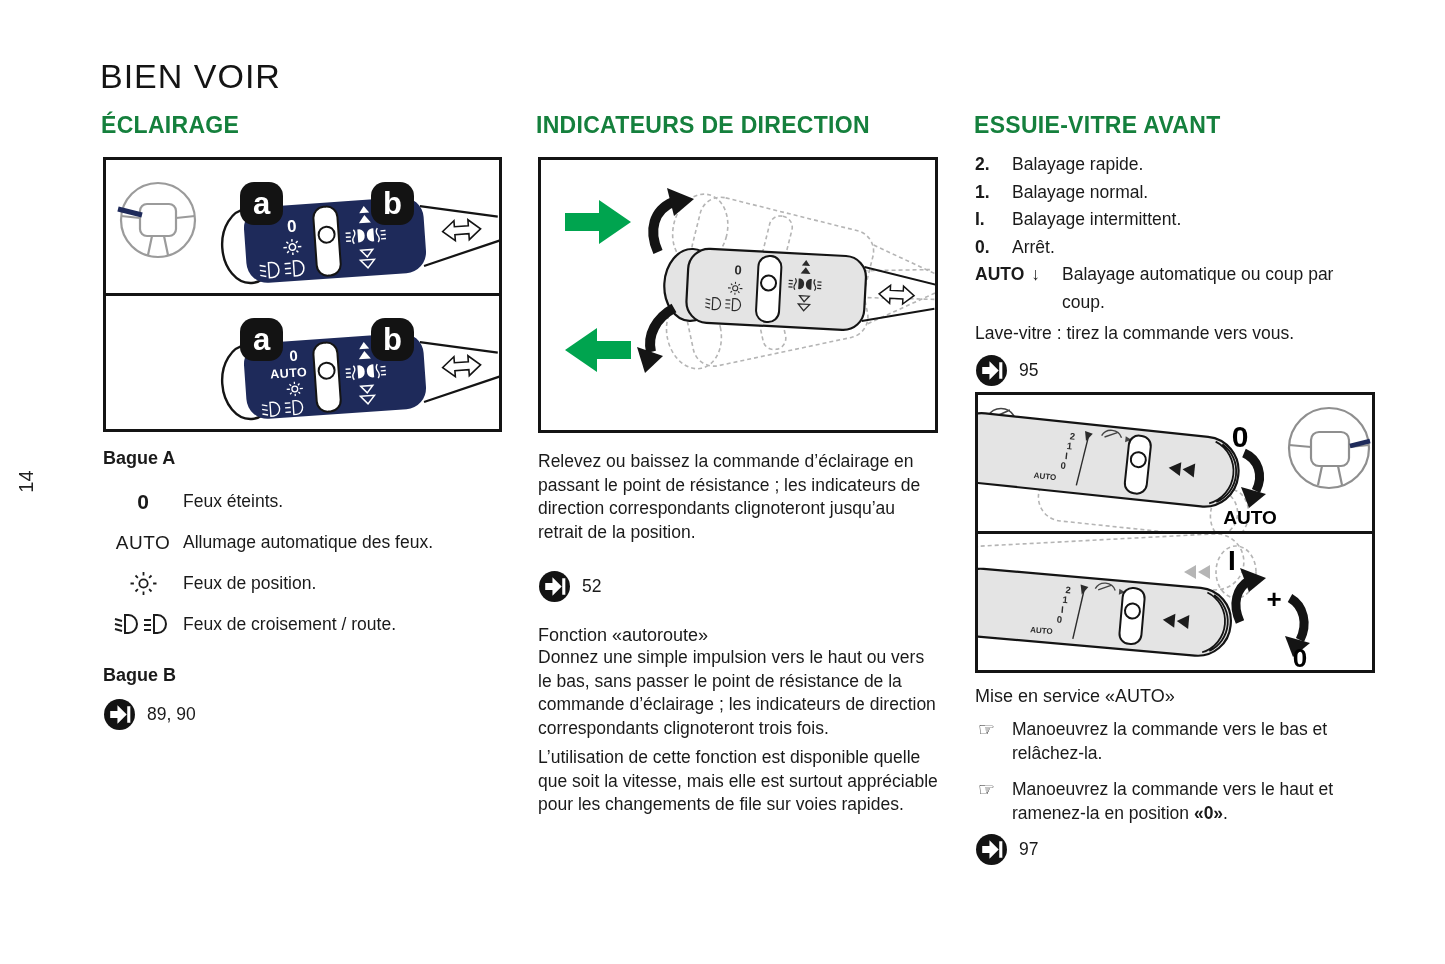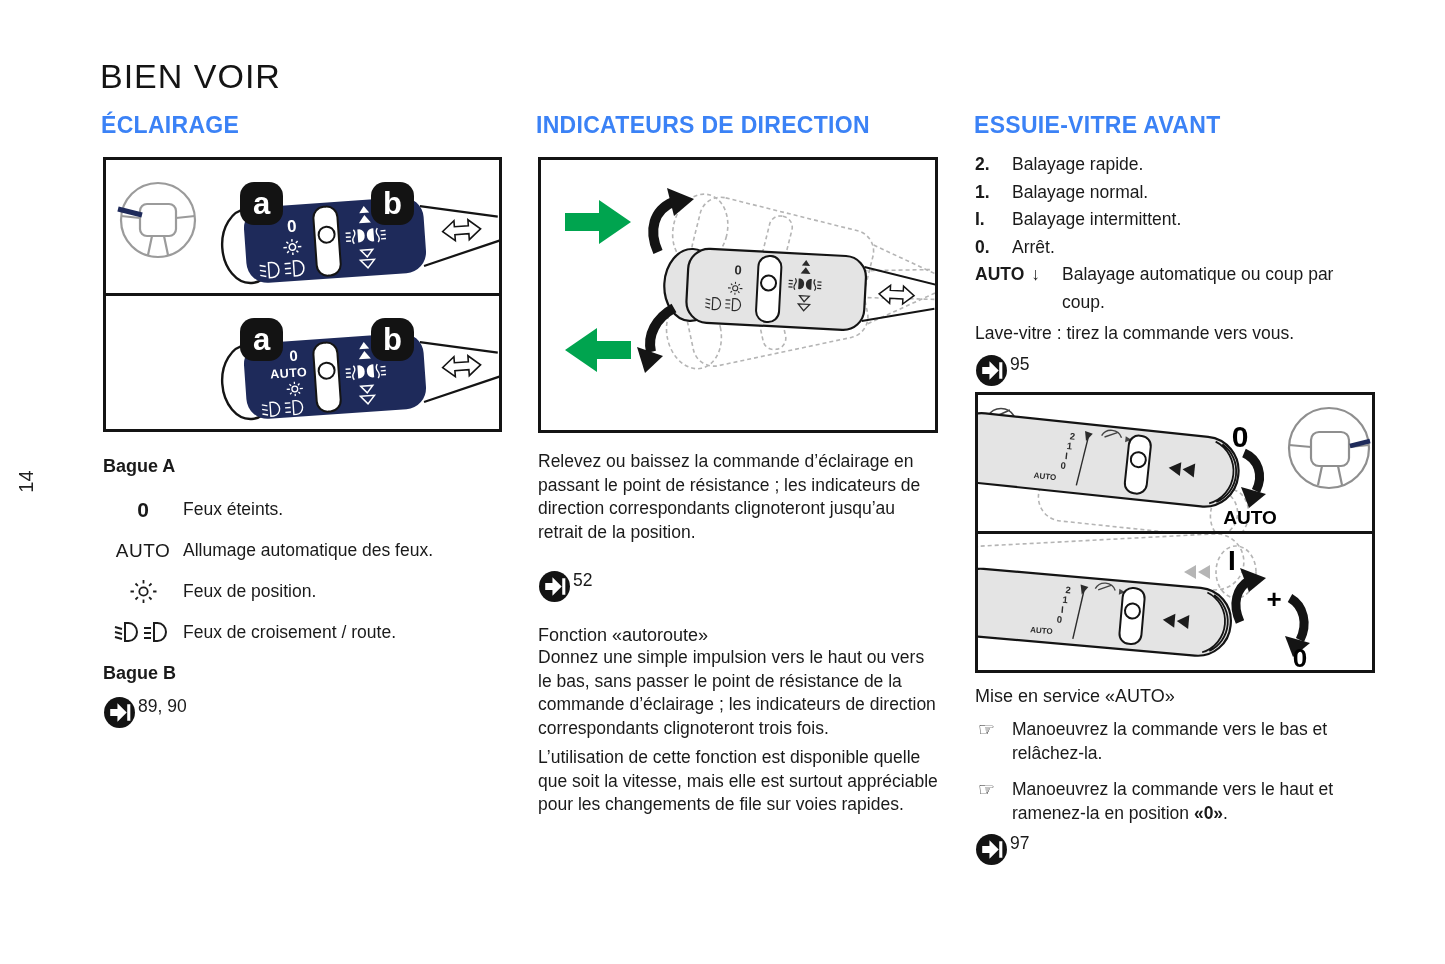--- a/index.html
+++ b/index.html
@@ -9,38 +9,38 @@
     font-family:"Liberation Sans","DejaVu Sans",sans-serif; color:#1a1a1a; overflow:hidden;
   }
   .pagenum {
     position:absolute; left:6px; top:470px; width:40px; text-align:center;
     font-size:20px; color:#222; transform:rotate(-90deg);
   }
   .title {
     position:absolute; left:100px; top:57px; font-size:34px; letter-spacing:1px; color:#141414;
   }
   .sec-title {
-    position:absolute; top:112px; font-size:23px; font-weight:bold; color:#3b82f6; letter-spacing:.3px;
+    position:absolute; top:112px; font-size:23px; font-weight:bold; color:#15803d; letter-spacing:.3px;
   }
   .dbox { position:absolute; border:3px solid #141414; background:#fff; }
   .dbox .divider { height:3px; background:#141414; }
   .panel { position:relative; overflow:hidden; }
   .panel svg { display:block; width:100%; height:100%; }
   svg text { font-family:"Liberation Sans","DejaVu Sans",sans-serif; }
   .wmark { fill:#ffffff; font-weight:bold; }
   .ghost { stroke:#b5b5b5; fill:none; stroke-width:1.6; stroke-dasharray:4 3; }
 
   .col-block { position:absolute; }
-  .bague-h { font-size:18px; font-weight:bold; margin-bottom:12px;margin-top:8px; }
+  .bague-h { font-size:18px; font-weight:bold; margin-bottom:12px; }
   .lg-row { display:flex; align-items:center; min-height:41px; }
   .lg-sym { width:80px; display:flex; justify-content:center; align-items:center;
             font-size:21px; font-weight:bold; flex-shrink:0; }
   .lg-sym.auto { font-size:19px; font-weight:normal; letter-spacing:.5px; }
   .lg-lbl { font-size:17.5px; }
-  .ref-row { display:flex; align-items:flex-start; gap:2px; margin-top:10px; }
+  .ref-row { display:flex; align-items:center; gap:11px; margin-top:10px; }
   .ref-num { font-size:17.5px; }
 
   .para { font-size:17.5px; line-height:23.5px; }
   .sub-h { font-size:18px; font-weight:normal; }
 
   .wp-row { display:flex; font-size:17.5px; line-height:27.5px; }
   .wp-term { width:37px; font-weight:bold; flex-shrink:0; }
   .wp-term-auto { width:87px; font-weight:bold; flex-shrink:0; }
   .wp-term-auto .arr { font-weight:normal; margin-left:7px; }
   .wp-lbl { }
@@ -184,21 +184,21 @@
         <svg width="58" height="25" viewBox="0 0 58 25" fill="none" stroke="#1c1c1c" stroke-width="2">
           <path d="M1,7 l7,2 M1,12 l7,2 M1,17 l7,2"></path>
           <path d="M11,3 h3.5 a8.5,9 0 0 1 0,18 h-3.5 z"></path>
           <path d="M30,8 h7 M30,13 h7 M30,18 h7"></path>
           <path d="M40,3 h3.5 a8.5,9 0 0 1 0,18 h-3.5 z"></path>
         </svg>
       </span>
       <span class="lg-lbl">Feux de croisement / route.</span>
     </div>
 
-    <div class="bague-h" style="margin-top:10px;">Bague B</div>
+    <div class="bague-h" style="margin-top:20px;">Bague B</div>
     <div class="ref-row">
       <svg class="ref-icon" width="33" height="33" viewBox="0 0 32 32">
         <circle cx="16" cy="16" r="15" fill="#131313"></circle>
         <polygon points="7,12.5 14,12.5 14,7 23,16 14,25 14,19.5 7,19.5" fill="#fff"></polygon>
         <rect x="23.5" y="8" width="3" height="16" fill="#fff"></rect>
       </svg>
       <span class="ref-num">89, 90</span>
     </div>
   </div>
 

